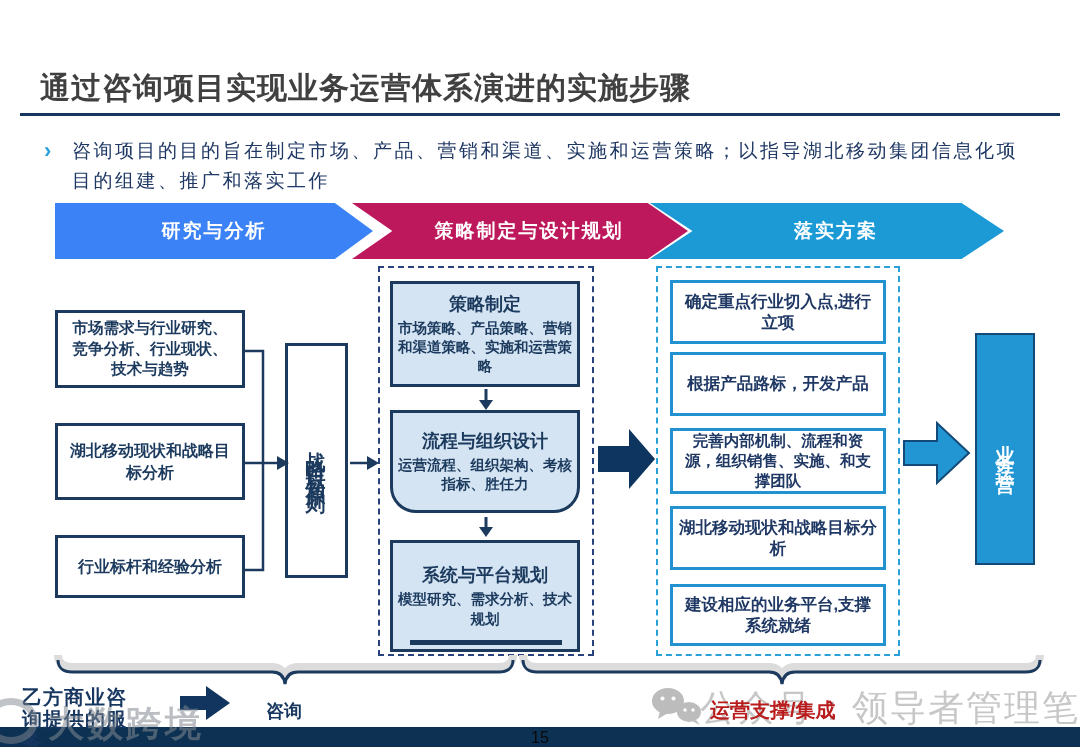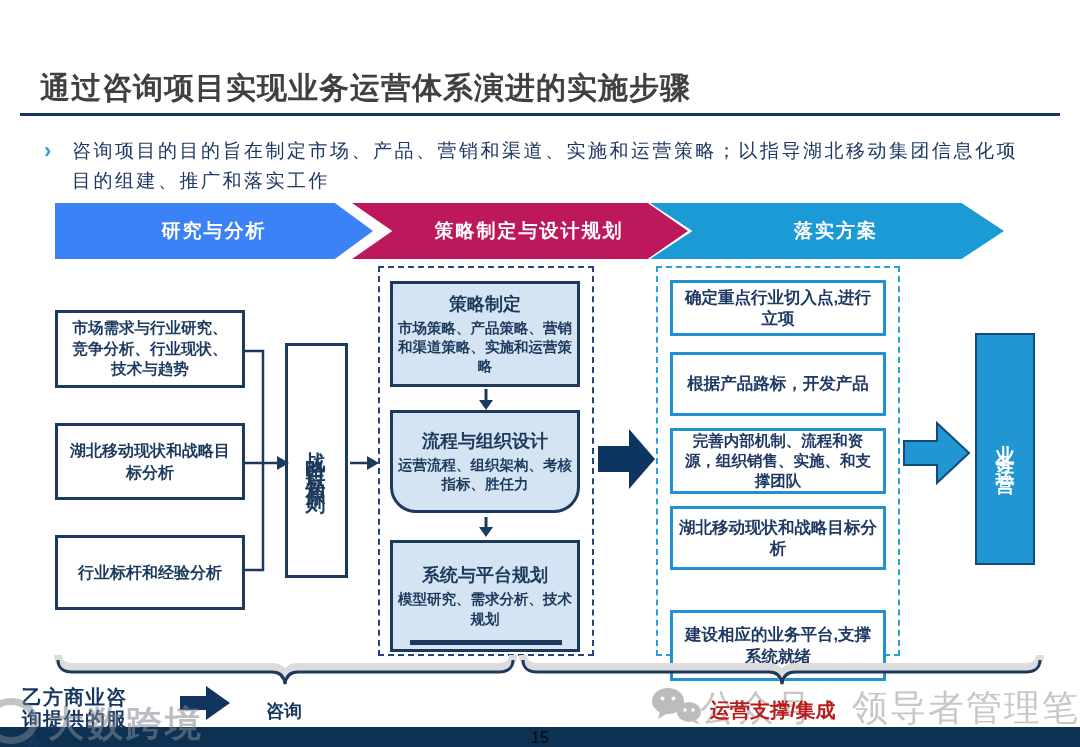--- a/index.html
+++ b/index.html
@@ -26,21 +26,21 @@
       clip-path:polygon(0% 0%,88% 0%,100% 50%,88% 100%,0% 100%,12% 50%);padding-left:18px;font-family:Liberation Mono, monospace;}
   .chev-last{left:650px;width:336px;background:#1b9ad6;
       clip-path:polygon(0% 0%,88% 0%,100% 50%,88% 100%,0% 100%,12% 50%);padding-left:18px;}
 
   
   .navy-box{border:3px solid #1c3a5e;background:#fff;color:#1c3a5e;font-weight:bold;
             display:flex;align-items:center;justify-content:center;text-align:center;
             font-size:16px;line-height:1.32;box-sizing:border-box;padding:2px 12px;}
   .b1{left:55px;top:310px;width:190px;height:78px;font-size:15.5px;}
   .b2{left:55px;top:423px;width:190px;height:77px;}
-  .b3{left:55px;top:535px;width:190px;height:75px;}
+  .b3{left:55px;top:535px;width:190px;height:63px;}
 
   .pillar{left:285px;top:343px;width:63px;height:235px;border:3px solid #1c3a5e;background:#fff;
           color:#1c3a5e;font-weight:bold;font-size:20px;box-sizing:border-box;
           display:flex;align-items:center;justify-content:center;
           writing-mode:vertical-lr;text-orientation:upright;letter-spacing:7px;}
 
   
   .mid-dash{left:378px;top:266px;width:216px;height:390px;border:2px dashed #27427c;box-sizing:border-box;}
   .design-box{left:390px;width:190px;background:#d4e4f2;border:3px solid #1c3a5e;box-sizing:border-box;
               color:#1c3a5e;text-align:center;display:flex;flex-direction:column;
@@ -50,25 +50,25 @@
   .dA{top:281px;height:106px;}
   .dB{top:410px;height:103px;border-radius:0 0 26px 26px;}
   .dC{top:540px;height:112px;}
   .c-underline{left:410px;top:640px;width:152px;height:5px;background:#1c3a5e;z-index:3;}
 
   
   .right-dash{left:656px;top:266px;width:244px;height:390px;border:2px dashed #2aa0d8;box-sizing:border-box;}
   .impl-box{left:670px;width:216px;background:#fff;border:3px solid #2191cf;box-sizing:border-box;
             color:#1f3864;font-weight:bold;font-size:16.5px;line-height:1.3;text-align:center;
             display:flex;align-items:center;justify-content:center;padding:2px 5px;}
-  .i1{top:280px;height:56px;}
+  .i1{top:280px;height:64px;}
   .i2{top:352px;height:64px;}
   .i3{top:428px;height:66px;font-size:15.5px;}
   .i4{top:506px;height:64px;}
-  .i5{top:610px;height:71px;}
+  .i5{top:584px;height:62px;}
 
   .bizop{left:975px;top:333px;width:60px;height:232px;background:#2196d3;border:2px solid #134a77;
          box-sizing:border-box;color:#fff;font-weight:bold;font-size:19px;
          display:flex;align-items:center;justify-content:center;
          writing-mode:vertical-lr;text-orientation:upright;letter-spacing:10px;}
 
   
   #overlay{left:0;top:0;width:1080px;height:747px;pointer-events:none;z-index:1;}
 
   

